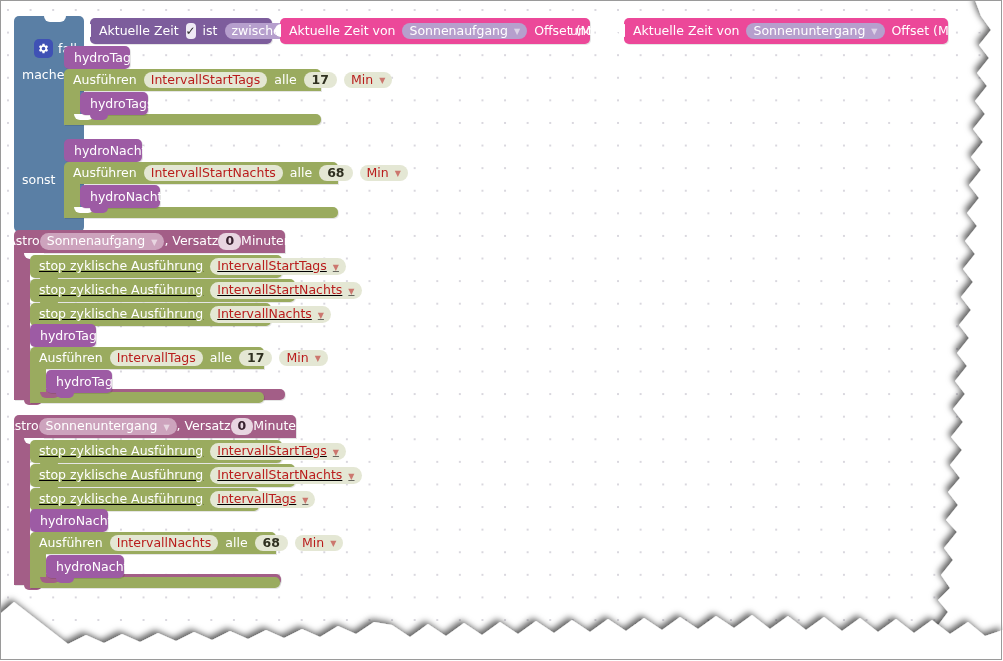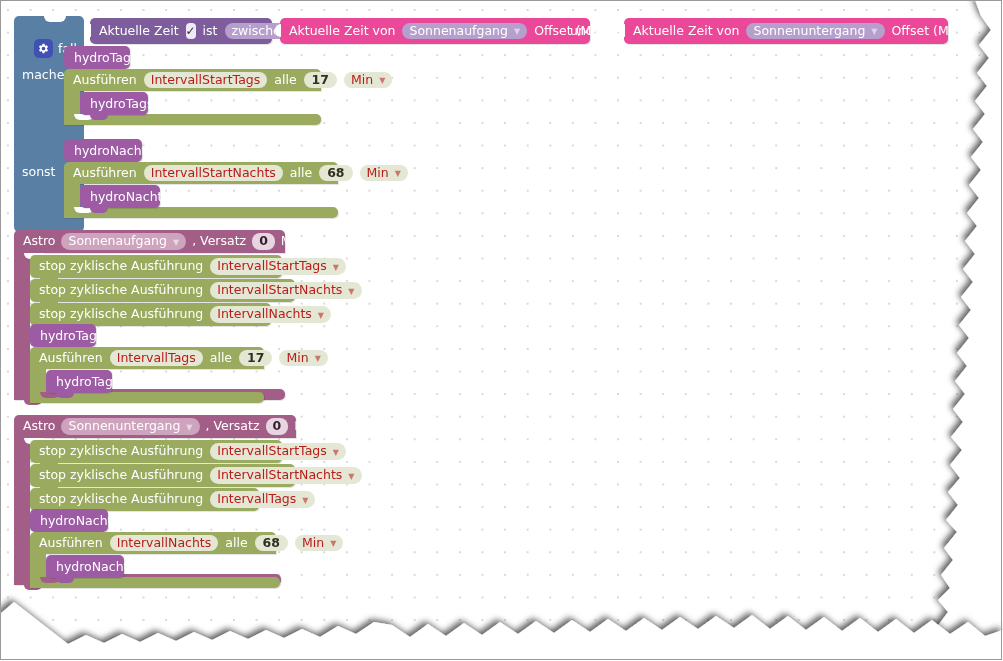--- a/index.html
+++ b/index.html
@@ -89,30 +89,30 @@
     background:#9d5ba4;border-radius:5px;height:23px;
     display:flex;align-items:center;padding:0 10px;color:#fff;font-size:12.5px;white-space:nowrap;
   }
   .call-tab{
     position:absolute;left:10px;bottom:-5px;width:18px;height:5px;
     background:#9d5ba4;border-radius:0 0 9px 9px;
   }
 
   
   .astro{background:#a35e87;border-radius:5px;}
-  .astro-head{height:26px;display:flex;align-items:center;padding:0 9px;gap:6px;}
+  .astro-head{height:26px;display:flex;align-items:center;padding:0 9px;justify-content:center;}
   .astro-spine{position:absolute;left:0;width:16px;background:#a35e87;}
   .astro-foot{position:absolute;left:0;height:11px;background:#a35e87;border-radius:0 5px 5px 0;}
   .astro-tab{position:absolute;width:18px;height:5px;background:#a35e87;border-radius:0 0 9px 9px;}
   .astro-notch{position:absolute;width:20px;height:6px;background:#ffffff;border-radius:0 0 9px 9px;}
 
   
   .stop{
     background:#9aab5f;border-radius:5px;height:23px;
-    display:flex;align-items:center;padding:0 9px;gap:7px;white-space:nowrap;
+    display:flex;align-items:center;padding:0 9px;gap:7px;white-space:nowrap;text-decoration:underline;
   }
   .stop-tab{position:absolute;left:10px;bottom:-5px;width:18px;height:5px;background:#9aab5f;border-radius:0 0 9px 9px;}
 
   .shadow{box-shadow:1px 1px 0 rgba(0,0,0,.10);}
 </style>
 </head>
 <body>
 
 <div id="canvas">
 
@@ -120,21 +120,21 @@
 
   <div class="blk" id="ifblock">
     <div id="ifnotchtop"></div>
     <div class="gear">
       <svg width="13" height="13" viewBox="0 0 24 24" aria-hidden="true">
         <path fill="#ffffff" d="M19.4 13a7.6 7.6 0 0 0 0-2l2-1.6-2-3.4-2.4 1a7.6 7.6 0 0 0-1.7-1L15 3.3h-4l-.3 2.6a7.6 7.6 0 0 0-1.7 1l-2.4-1-2 3.4L6.6 11a7.6 7.6 0 0 0 0 2l-2 1.6 2 3.4 2.4-1c.5.4 1.1.8 1.7 1l.3 2.7h4l.3-2.6c.6-.3 1.2-.6 1.7-1l2.4 1 2-3.4-2-1.7zM13 15.4A3.4 3.4 0 1 1 16.4 12 3.4 3.4 0 0 1 13 15.4z" transform="translate(-1,0)"></path>
       </svg>
     </div>
     <div class="ifword" style="left:44px;top:25px;">falls</div>
     <div class="ifword" style="left:8px;top:51px;">mache</div>
-    <div class="ifword" style="left:8px;top:148px;">sonst</div>
+    <div class="ifword" style="left:8px;top:156px;">sonst</div>
   </div>
 
   <div class="blk hdr shadow" style="left:90px;top:18px;width:182px;">
     <div class="cnotch"></div>
     <span class="lbl">Aktuelle Zeit</span>
     <span class="chk">✓</span>
     <span class="lbl">ist</span>
     <span class="pill pill-hdr pill-drop">
       <span>zwischen</span>
       <span class="caret">▼</span>

